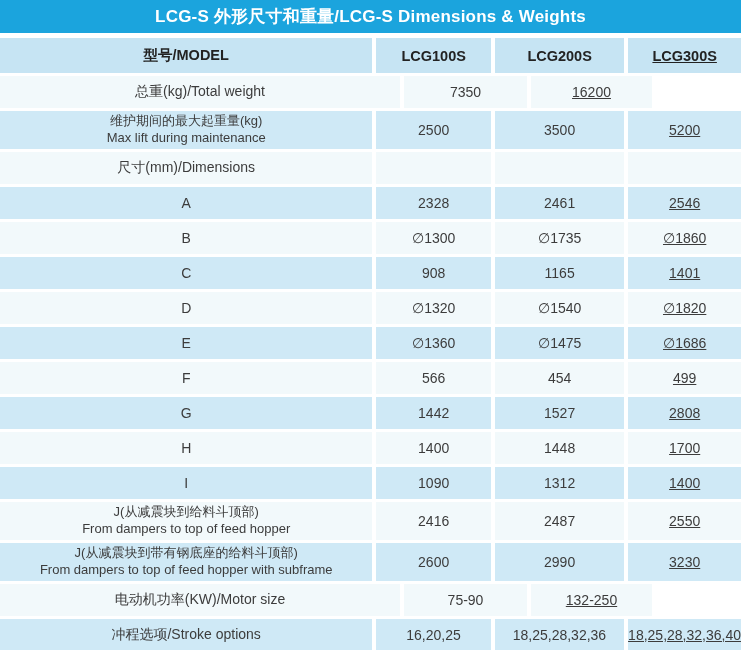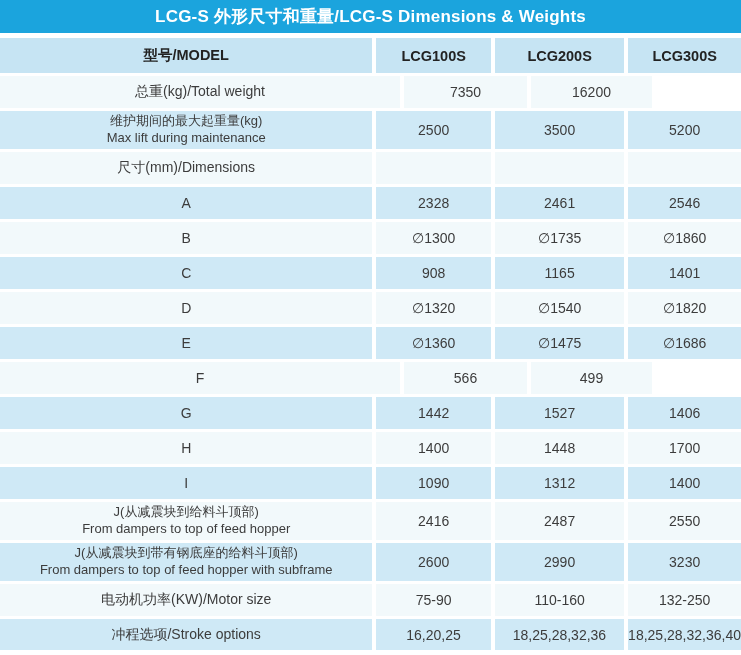--- a/index.html
+++ b/index.html
@@ -22,21 +22,21 @@
   }
   .cell {
     display: flex; align-items: center; justify-content: center;
     text-align: center;
     color: #3c3c3c; font-size: 14px;
     height: 32px;
   }
   .c0 { width: 400px; }
   .c1 { width: 123px; }
   .c2 { width: 139px; }
-  .c3 { width: 121px; }
+  .c3 { width: 121px; text-decoration: underline; }
   .row.header .cell {
     background: #c6e4f3;
     font-weight: bold; color: #222222;
     height: 35px; font-size: 14.5px;
   }
   .row.blue .cell { background: #cfe9f6; }
   .row.pale .cell { background: #f2f9fb; }
   .row.two .cell { height: 38px; }
   .row.two .c0 { font-size: 13px; line-height: 1.3; }
   .row:last-child .cell { height: 31px; }
@@ -107,28 +107,29 @@
   <div class="row blue">
     <div class="cell c0 label">E</div>
     <div class="cell c1 val">∅1360</div>
     <div class="cell c2 val">∅1475</div>
     <div class="cell c3 val">∅1686</div>
   </div>
 
   <div class="row pale">
     <div class="cell c0 label">F</div>
     <div class="cell c1 val">566</div>
+    <div class="cell c2 val">454</div>
     <div class="cell c3 val">499</div>
   </div>
 
   <div class="row blue">
     <div class="cell c0 label">G</div>
     <div class="cell c1 val">1442</div>
     <div class="cell c2 val">1527</div>
-    <div class="cell c3 val">1406</div>
+    <div class="cell c3 val">2808</div>
   </div>
 
   <div class="row pale">
     <div class="cell c0 label">H</div>
     <div class="cell c1 val">1400</div>
     <div class="cell c2 val">1448</div>
     <div class="cell c3 val">1700</div>
   </div>
 
   <div class="row blue">
@@ -148,21 +149,20 @@
   <div class="row blue two">
     <div class="cell c0 label">J(从减震块到带有钢底座的给料斗顶部)<br>From dampers to top of feed hopper with subframe</div>
     <div class="cell c1 val">2600</div>
     <div class="cell c2 val">2990</div>
     <div class="cell c3 val">3230</div>
   </div>
 
   <div class="row pale">
     <div class="cell c0 label">电动机功率(KW)/Motor size</div>
     <div class="cell c1 val">75-90</div>
-    <div class="cell c2 val">110-160</div>
     <div class="cell c3 val">132-250</div>
   </div>
 
   <div class="row blue">
     <div class="cell c0 label">冲程选项/Stroke options</div>
     <div class="cell c1 val">16,20,25</div>
     <div class="cell c2 val">18,25,28,32,36</div>
     <div class="cell c3 val">18,25,28,32,36,40</div>
   </div>
 </div>

